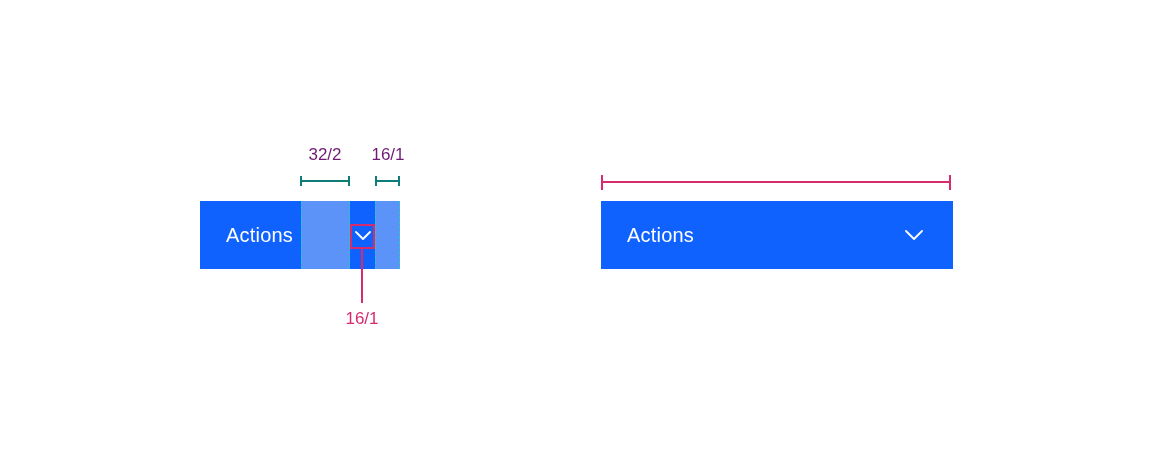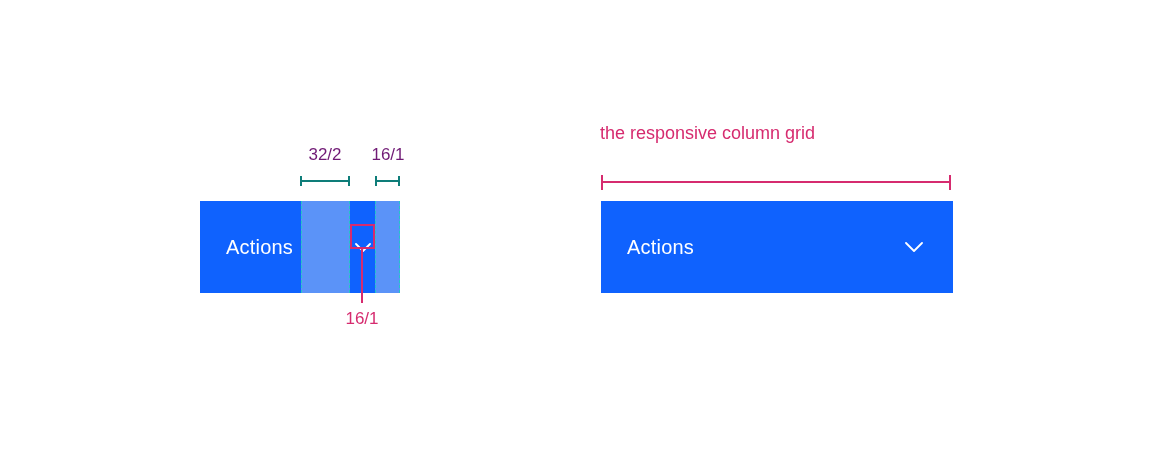--- a/index.html
+++ b/index.html
@@ -29,21 +29,21 @@
     font-size: 17px;
     text-align: center;
     white-space: nowrap;
   }
   .measure-label-pink { color: #d62b6f; }
 
   
   .spec-button {
     position: absolute;
     background: #0f62fe;
-    height: 92px;
+    height: 68px;
     cursor: pointer;
   }
   .btn-label {
     position: absolute;
     left: 26px;
     top: 0;
     height: 100%;
     display: flex;
     align-items: center;
     color: #ffffff;
@@ -128,21 +128,20 @@
   </div>
 
   <div class="icon-highlight-box" style="left:150px; top:23px; width:25px; height:25px;"></div>
 </div>
 
 <div class="leader-line" style="left:361px; top:249px; height:54px;"></div>
 
 <div class="measure-label measure-label-pink" style="left:336px; top:309px; width:52px;">16/1</div>
 
 <div class="annotation" style="left:600px; top:120px;">
-  <div>the responsive column grid</div>
 </div>
 
 <div class="ruler ruler-pink" style="left:601px; top:175px; width:350px; height:15px;"></div>
 
 <div class="spec-button right-button" style="left:601px; top:201px; width:352px;">
   <span class="btn-label-flex">Actions</span>
   <span style="display:flex;">
     <svg width="18" height="10" viewBox="0 0 18 10" fill="none">
       <polyline points="1,1 9,9 17,1" stroke="#ffffff" stroke-width="1.8" stroke-linecap="round" stroke-linejoin="round"></polyline>
     </svg>

